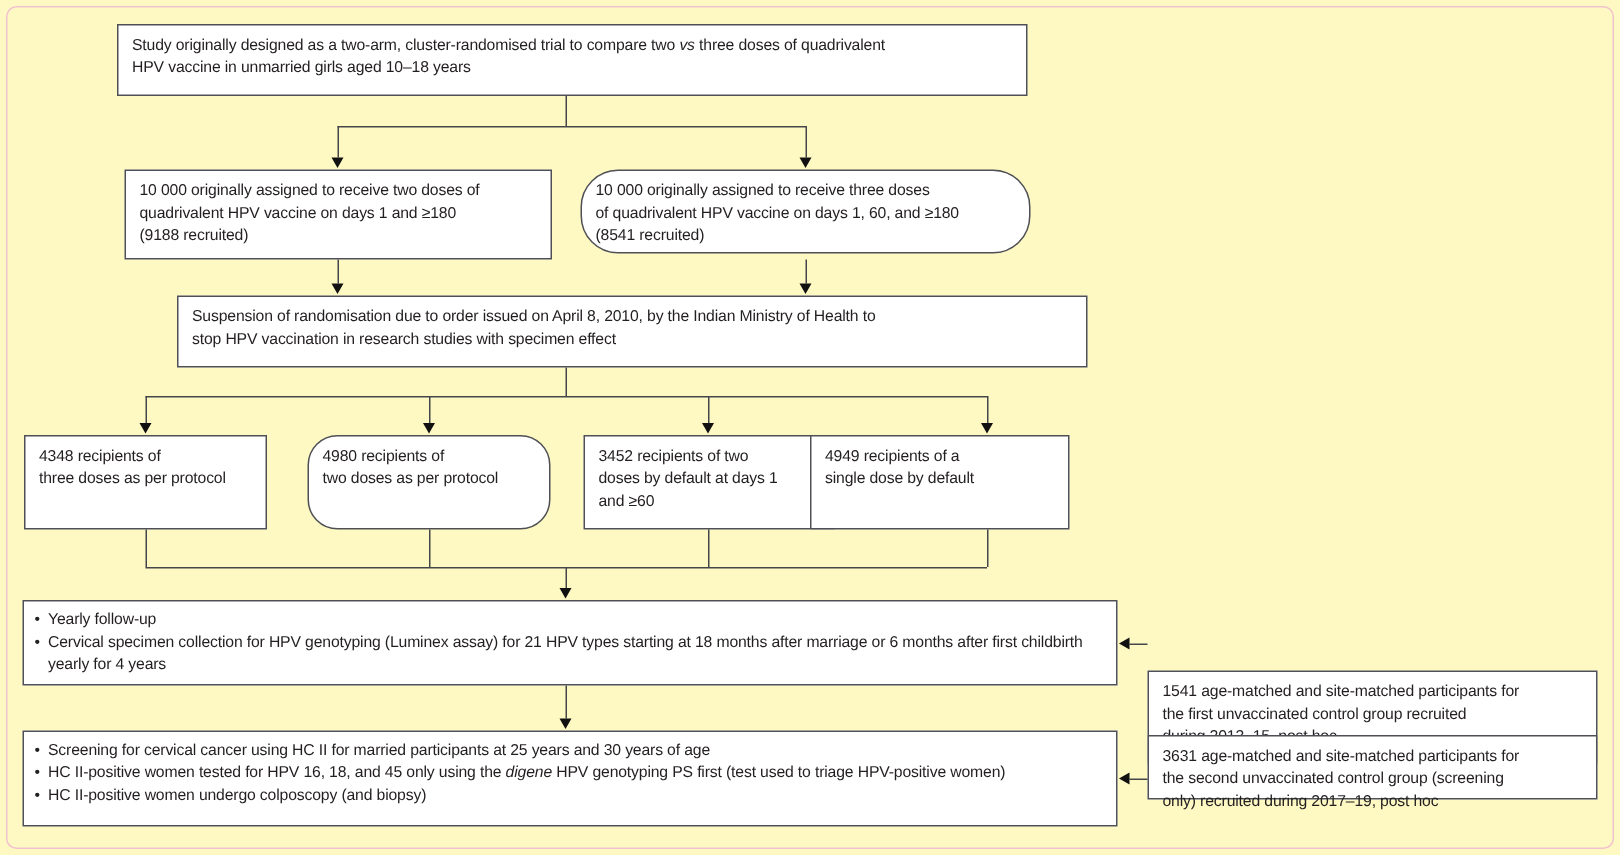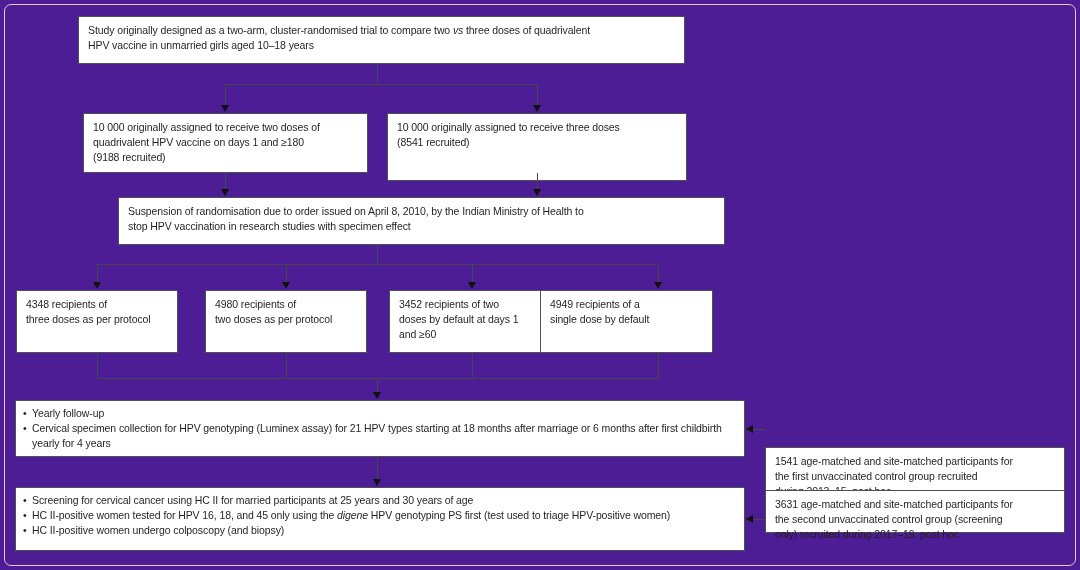--- a/index.html
+++ b/index.html
@@ -1,17 +1,17 @@
 <!DOCTYPE html>
 <html><head>
 <meta charset="utf-8">
 <style>
   html,body{margin:0;padding:0;background:#ffffff;}
   #stage{
-    position:relative;width:1080px;height:570px;background:#4c1d95;
+    position:relative;width:1080px;height:570px;background:#fef9c3;
     font-family:"Liberation Sans",sans-serif;font-size:10.5px;line-height:15px;
     color:#231f20;letter-spacing:-0.1px;overflow:hidden;
   }
   .frame{
     position:absolute;left:4px;top:4px;right:4px;bottom:4px;
     border:1px solid #f2c3ce;border-radius:7px;
   }
   .box{
     position:absolute;background:#ffffff;border:1px solid #4f5055;
     padding:6px 9px;box-sizing:border-box;
@@ -47,22 +47,23 @@
   <div class="vline" style="left:225px;top:84px;height:21px;"></div>
   <div class="ah-down" style="left:220.5px;top:105px;"></div>
   <div class="vline" style="left:537px;top:84px;height:21px;"></div>
   <div class="ah-down" style="left:532.5px;top:105px;"></div>
 
   <div class="box" style="left:83px;top:113px;width:285px;height:60px;">
     <div class="line">10 000 originally assigned to receive two doses of</div>
     <div class="line">quadrivalent HPV vaccine on days 1 and ≥180</div>
     <div class="line">(9188 recruited)</div>
   </div>
-  <div class="box" style="left:387px;top:113px;width:300px;height:68px;">
+  <div class="box" style="left:387px;top:113px;width:300px;height:56px;border-radius:25px;">
     <div class="line">10 000 originally assigned to receive three doses</div>
+    <div class="line">of quadrivalent HPV vaccine on days 1, 60, and ≥180</div>
     <div class="line">(8541 recruited)</div>
   </div>
 
   <div class="vline" style="left:225px;top:173px;height:16px;"></div>
   <div class="ah-down" style="left:220.5px;top:189px;"></div>
   <div class="vline" style="left:537px;top:173px;height:16px;"></div>
   <div class="ah-down" style="left:532.5px;top:189px;"></div>
 
   <div class="box" style="left:78px;top:197px;width:607px;height:48px;margin-left:40px;">
     <div class="line">Suspension of randomisation due to order issued on April 8, 2010, by the Indian Ministry of Health to</div>
@@ -77,21 +78,21 @@
   <div class="ah-down" style="left:281.5px;top:282px;"></div>
   <div class="vline" style="left:472px;top:264px;height:18px;"></div>
   <div class="ah-down" style="left:467.5px;top:282px;"></div>
   <div class="vline" style="left:658px;top:264px;height:18px;"></div>
   <div class="ah-down" style="left:653.5px;top:282px;"></div>
 
   <div class="box" style="left:16px;top:290px;width:162px;height:63px;">
     <div class="line">4348 recipients of</div>
     <div class="line">three doses as per protocol</div>
   </div>
-  <div class="box" style="left:205px;top:290px;width:162px;height:63px;">
+  <div class="box" style="left:205px;top:290px;width:162px;height:63px;border-radius:20px;">
     <div class="line">4980 recipients of</div>
     <div class="line">two doses as per protocol</div>
   </div>
   <div class="box" style="left:389px;top:290px;width:167px;height:63px;">
     <div class="line">3452 recipients of two</div>
     <div class="line">doses by default at days 1</div>
     <div class="line">and ≥60</div>
   </div>
   <div class="box" style="left:540px;top:290px;width:173px;height:63px;">
     <div class="line">4949 recipients of a</div>

